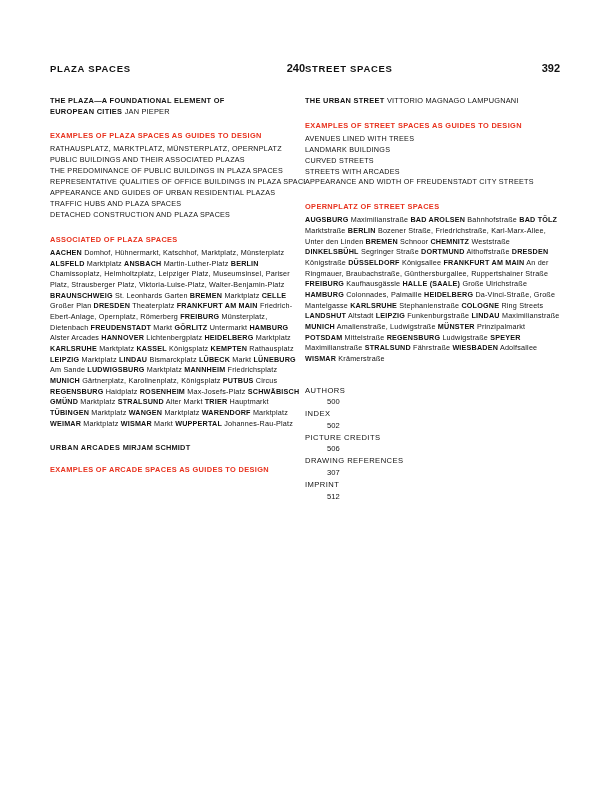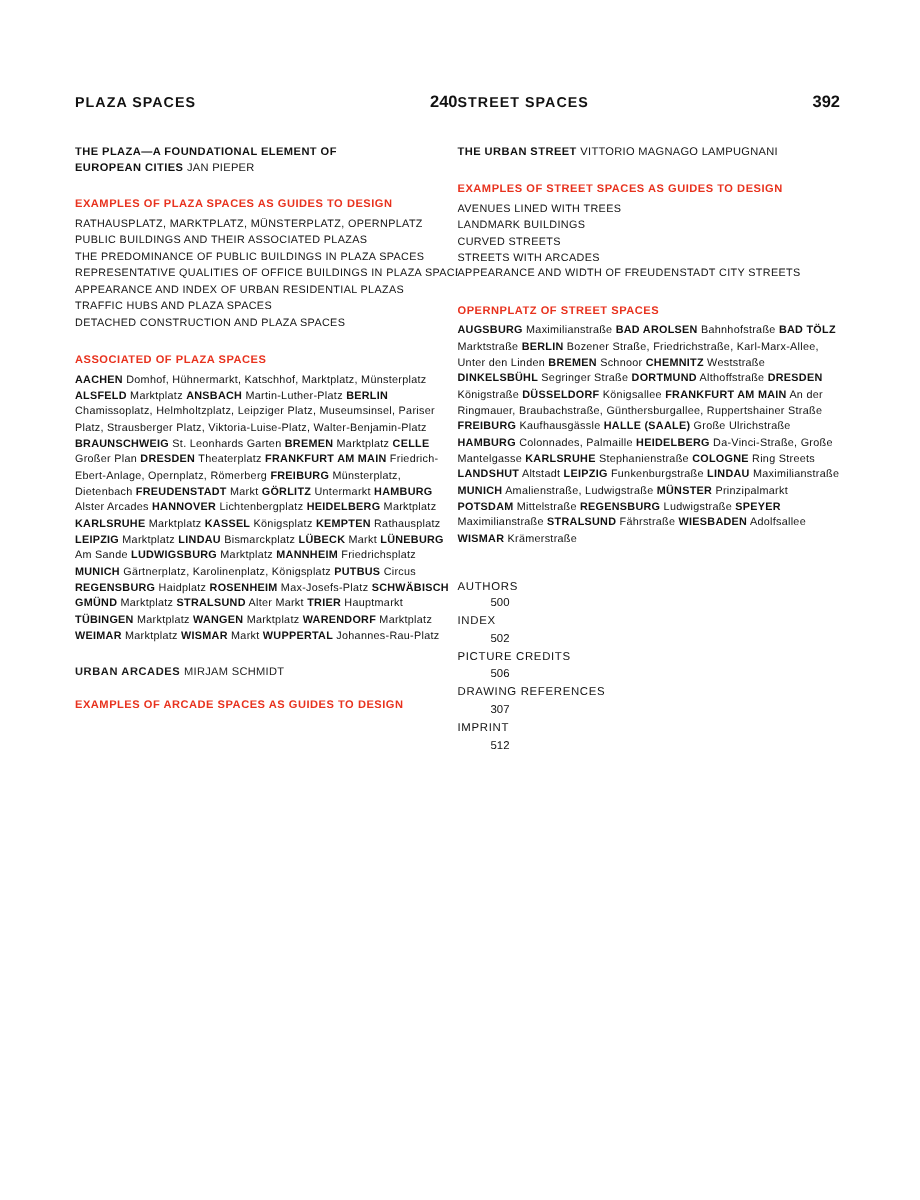--- a/index.html
+++ b/index.html
@@ -96,21 +96,21 @@
   .entries b {
     font-weight: bold;
   }
   .urban {
     font-size: 7.4px;
     font-weight: bold;
     letter-spacing: 0.4px;
     margin-bottom: 13px;
   }
   .urban .nm {
-    font-weight: normal;
+    font-weight: bold;
     letter-spacing: 0.2px;
   }
   .arcade-title {
     font-size: 7.4px;
     font-weight: bold;
     color: #e8321e;
     letter-spacing: 0.35px;
   }
   .backmatter {
     margin-top: 20px;
@@ -148,21 +148,21 @@
           <span class="author">JAN PIEPER</span>
         </div>
       </div>
 
       <div class="section-title">EXAMPLES OF PLAZA SPACES AS GUIDES TO DESIGN</div>
       <div class="plain-list">
         <div>RATHAUSPLATZ, MARKTPLATZ, MÜNSTERPLATZ, OPERNPLATZ</div>
         <div>PUBLIC BUILDINGS AND THEIR ASSOCIATED PLAZAS</div>
         <div>THE PREDOMINANCE OF PUBLIC BUILDINGS IN PLAZA SPACES</div>
         <div>REPRESENTATIVE QUALITIES OF OFFICE BUILDINGS IN PLAZA SPACES</div>
-        <div>APPEARANCE AND INDEX OF URBAN RESIDENTIAL PLAZAS</div>
+        <div>APPEARANCE AND GUIDES OF URBAN RESIDENTIAL PLAZAS</div>
         <div>TRAFFIC HUBS AND PLAZA SPACES</div>
         <div>DETACHED CONSTRUCTION AND PLAZA SPACES</div>
       </div>
 
       <div class="comp-title">ASSOCIATED OF PLAZA SPACES</div>
       <div class="entries"><b>AACHEN</b> Domhof, Hühnermarkt, Katschhof, Marktplatz, Münsterplatz <b>ALSFELD</b> Marktplatz <b>ANSBACH</b> Martin-Luther-Platz <b>BERLIN</b> Chamissoplatz, Helmholtzplatz, Leipziger Platz, Museumsinsel, Pariser Platz, Strausberger Platz, Viktoria-Luise-Platz, Walter-Benjamin-Platz <b>BRAUNSCHWEIG</b> St. Leonhards Garten <b>BREMEN</b> Marktplatz <b>CELLE</b> Großer Plan <b>DRESDEN</b> Theaterplatz <b>FRANKFURT AM MAIN</b> Friedrich-Ebert-Anlage, Opernplatz, Römerberg <b>FREIBURG</b> Münsterplatz, Dietenbach <b>FREUDENSTADT</b> Markt <b>GÖRLITZ</b> Untermarkt <b>HAMBURG</b> Alster Arcades <b>HANNOVER</b> Lichtenbergplatz <b>HEIDELBERG</b> Marktplatz <b>KARLSRUHE</b> Marktplatz <b>KASSEL</b> Königsplatz <b>KEMPTEN</b> Rathausplatz <b>LEIPZIG</b> Marktplatz <b>LINDAU</b> Bismarckplatz <b>LÜBECK</b> Markt <b>LÜNEBURG</b> Am Sande <b>LUDWIGSBURG</b> Marktplatz <b>MANNHEIM</b> Friedrichsplatz <b>MUNICH</b> Gärtnerplatz, Karolinenplatz, Königsplatz <b>PUTBUS</b> Circus <b>REGENSBURG</b> Haidplatz <b>ROSENHEIM</b> Max-Josefs-Platz <b>SCHWÄBISCH GMÜND</b> Marktplatz <b>STRALSUND</b> Alter Markt <b>TRIER</b> Hauptmarkt <b>TÜBINGEN</b> Marktplatz <b>WANGEN</b> Marktplatz <b>WARENDORF</b> Marktplatz <b>WEIMAR</b> Marktplatz <b>WISMAR</b> Markt <b>WUPPERTAL</b> Johannes-Rau-Platz</div>
 
       <div class="urban">
         <span>URBAN ARCADES</span>
         <span class="nm">MIRJAM SCHMIDT</span>

